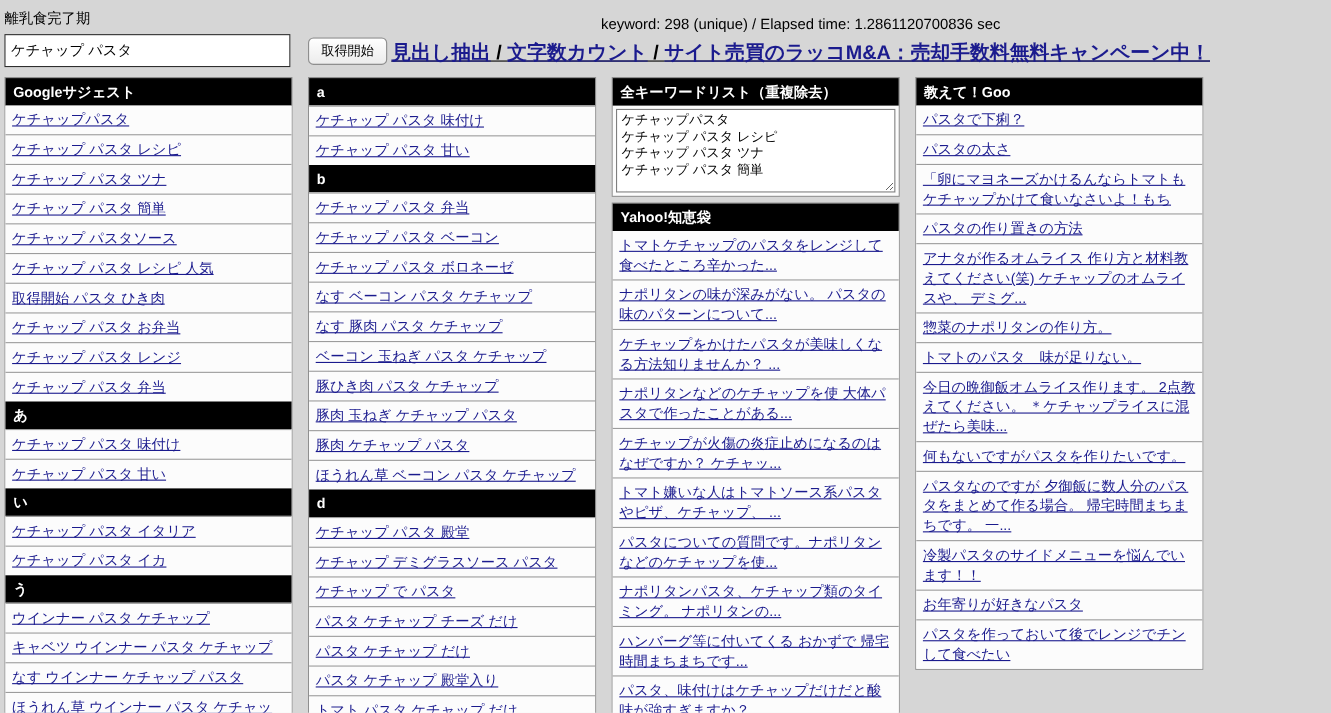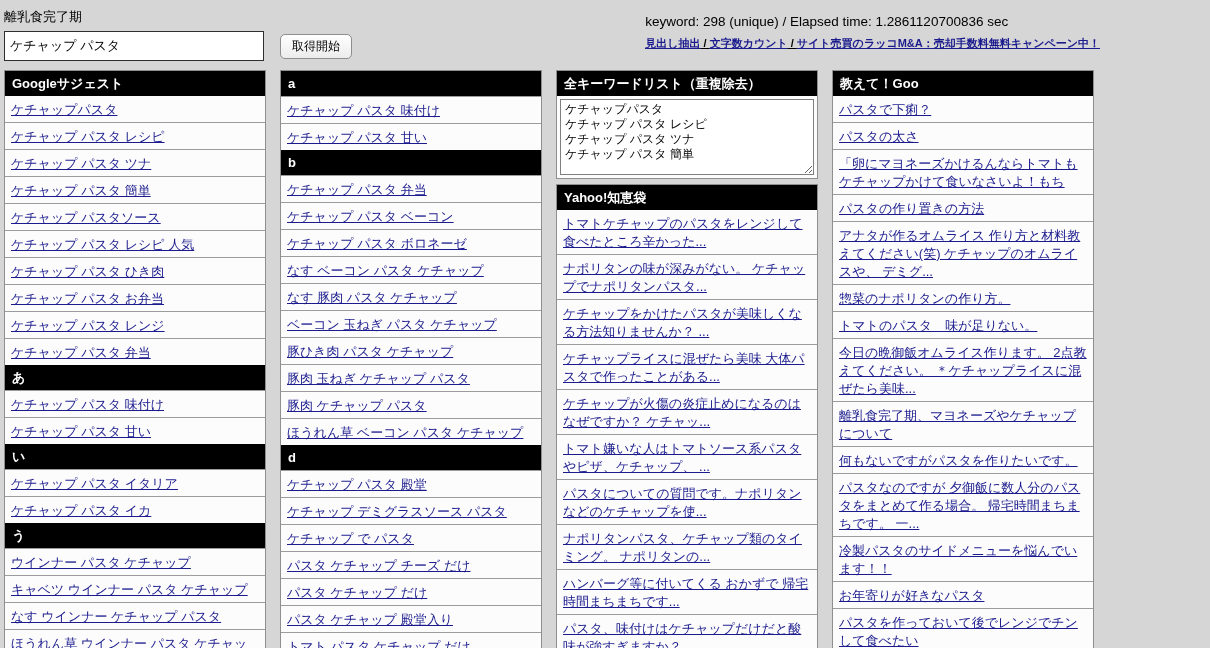--- a/index.html
+++ b/index.html
@@ -26,23 +26,23 @@
     font-family: inherit;
   }
   .fetch-button {
     margin-left: 16px; font-size: 12px;
     padding: 3px 11px;
     border: 1px solid #8e8e8e; border-radius: 5px;
     background: linear-gradient(#ffffff, #ececec);
     font-family: inherit;
     cursor: pointer;
   }
-  .top-right { position: absolute; right: 0; top: 14px; text-align: left; }
+  .top-right { position: absolute; right: 0; top: 14px; text-align: center; }
   .stats { font-size: 13.5px; }
-  .nav-links { margin-top: 7px; font-size: 11px; font-weight: bold; text-decoration: underline; }
+  .nav-links { margin-top: 7px; font-size: 18px; font-weight: bold; text-decoration: underline; }
   .nav-link { color: var(--link, #1b1b8e); text-decoration: underline; }
   .nav-sep { color: #000; font-weight: bold; }
 
   
   .columns { display: flex; gap: 14px; padding-left: 4px; align-items: flex-start; }
   .col { width: 262px; flex: 0 0 262px; }
   .kw-table {
     border: 1px solid #8f8f8f;
     background: var(--row-bg, #fcfcfc);
     margin-bottom: 5px;
@@ -110,21 +110,21 @@
     <div class="col">
       <div class="kw-table">
         <div class="table-header">Googleサジェスト</div>
         <div>
             <div class="row"><a href="#" class="kw-link">ケチャップパスタ</a></div>
             <div class="row"><a href="#" class="kw-link">ケチャップ パスタ レシピ</a></div>
             <div class="row"><a href="#" class="kw-link">ケチャップ パスタ ツナ</a></div>
             <div class="row"><a href="#" class="kw-link">ケチャップ パスタ 簡単</a></div>
             <div class="row"><a href="#" class="kw-link">ケチャップ パスタソース</a></div>
             <div class="row"><a href="#" class="kw-link">ケチャップ パスタ レシピ 人気</a></div>
-            <div class="row"><a href="#" class="kw-link">ケチャップ パスタ ひき肉</a></div>
+            <div class="row"><a href="#" class="kw-link">取得開始 パスタ ひき肉</a></div>
             <div class="row"><a href="#" class="kw-link">ケチャップ パスタ お弁当</a></div>
             <div class="row"><a href="#" class="kw-link">ケチャップ パスタ レンジ</a></div>
             <div class="row"><a href="#" class="kw-link">ケチャップ パスタ 弁当</a></div>
             <div class="section-header">あ</div>
             <div class="row"><a href="#" class="kw-link">ケチャップ パスタ 味付け</a></div>
             <div class="row"><a href="#" class="kw-link">ケチャップ パスタ 甘い</a></div>
             <div class="section-header">い</div>
             <div class="row"><a href="#" class="kw-link">ケチャップ パスタ イタリア</a></div>
             <div class="row"><a href="#" class="kw-link">ケチャップ パスタ イカ</a></div>
             <div class="section-header">う</div>
@@ -172,23 +172,23 @@
           <textarea class="kw-textarea" style="">ケチャップパスタ
 ケチャップ パスタ レシピ
 ケチャップ パスタ ツナ
 ケチャップ パスタ 簡単</textarea>
         </div>
       </div>
       <div class="kw-table">
         <div class="table-header">Yahoo!知恵袋</div>
         <div>
             <div class="row"><a href="#" class="kw-link">トマトケチャップのパスタをレンジして食べたところ辛かった...</a></div>
-            <div class="row"><a href="#" class="kw-link">ナポリタンの味が深みがない。 ケチャップでナポリタンパスタ...</a></div>
+            <div class="row"><a href="#" class="kw-link">ナポリタンの味が深みがない。 パスタの味のパターンについて...</a></div>
             <div class="row"><a href="#" class="kw-link">ケチャップをかけたパスタが美味しくなる方法知りませんか？ ...</a></div>
-            <div class="row"><a href="#" class="kw-link">ケチャップライスに混ぜたら美味 大体パスタで作ったことがある...</a></div>
+            <div class="row"><a href="#" class="kw-link">ナポリタンなどのケチャップを使 大体パスタで作ったことがある...</a></div>
             <div class="row"><a href="#" class="kw-link">ケチャップが火傷の炎症止めになるのはなぜですか？ ケチャッ...</a></div>
             <div class="row"><a href="#" class="kw-link">トマト嫌いな人はトマトソース系パスタやピザ、ケチャップ、 ...</a></div>
             <div class="row"><a href="#" class="kw-link">パスタについての質問です。ナポリタンなどのケチャップを使...</a></div>
             <div class="row"><a href="#" class="kw-link">ナポリタンパスタ、ケチャップ類のタイミング。 ナポリタンの...</a></div>
             <div class="row"><a href="#" class="kw-link">ハンバーグ等に付いてくる おかずで 帰宅時間まちまちです...</a></div>
             <div class="row"><a href="#" class="kw-link">パスタ、味付けはケチャップだけだと酸味が強すぎますか？</a></div>
           </div>
       </div>
     </div>
 
@@ -197,21 +197,20 @@
         <div class="table-header">教えて！Goo</div>
         <div>
             <div class="row"><a href="#" class="kw-link">パスタで下痢？</a></div>
             <div class="row"><a href="#" class="kw-link">パスタの太さ</a></div>
             <div class="row"><a href="#" class="kw-link">「卵にマヨネーズかけるんならトマトもケチャップかけて食いなさいよ！もち</a></div>
             <div class="row"><a href="#" class="kw-link">パスタの作り置きの方法</a></div>
             <div class="row"><a href="#" class="kw-link">アナタが作るオムライス 作り方と材料教えてください(笑) ケチャップのオムライスや、 デミグ...</a></div>
             <div class="row"><a href="#" class="kw-link">惣菜のナポリタンの作り方。</a></div>
             <div class="row"><a href="#" class="kw-link">トマトのパスタ　味が足りない。</a></div>
             <div class="row"><a href="#" class="kw-link">今日の晩御飯オムライス作ります。 2点教えてください。 ＊ケチャップライスに混ぜたら美味...</a></div>
-            <div class="row"><a href="#" class="kw-link">離乳食完了期、マヨネーズやケチャップについて</a></div>
             <div class="row"><a href="#" class="kw-link">何もないですがパスタを作りたいです。</a></div>
             <div class="row"><a href="#" class="kw-link">パスタなのですが 夕御飯に数人分のパスタをまとめて作る場合。 帰宅時間まちまちです。 一...</a></div>
             <div class="row"><a href="#" class="kw-link">冷製パスタのサイドメニューを悩んでいます！！</a></div>
             <div class="row"><a href="#" class="kw-link">お年寄りが好きなパスタ</a></div>
             <div class="row"><a href="#" class="kw-link">パスタを作っておいて後でレンジでチンして食べたい</a></div>
           </div>
       </div>
     </div>
 
   </div>

